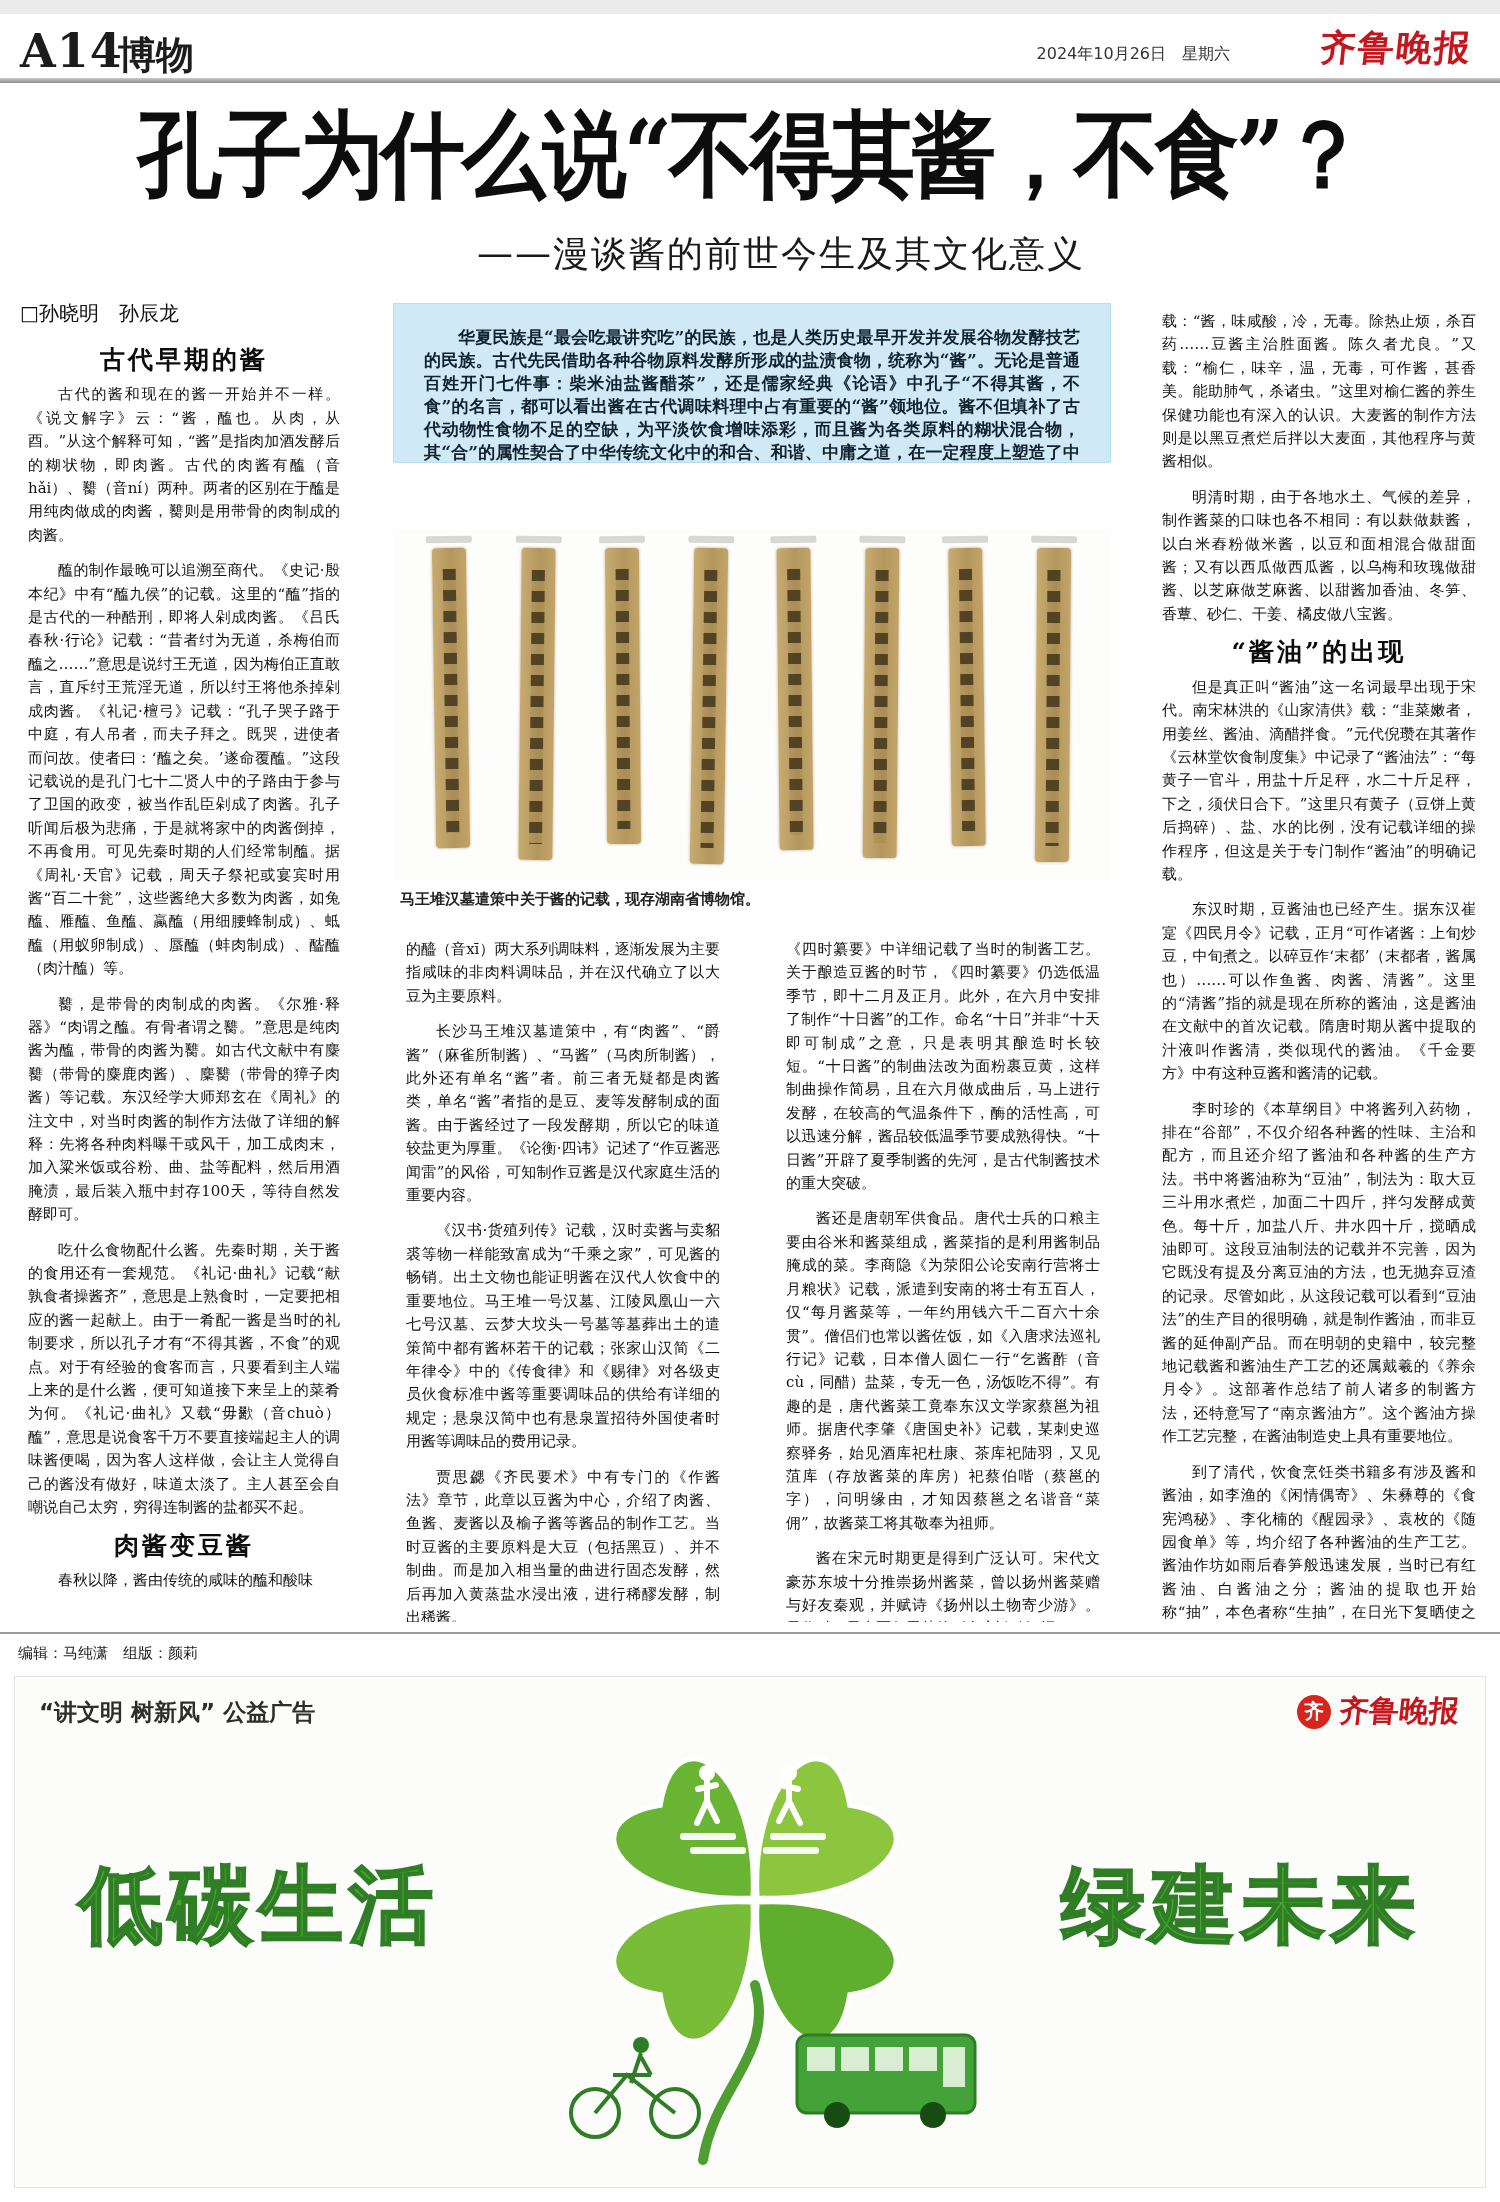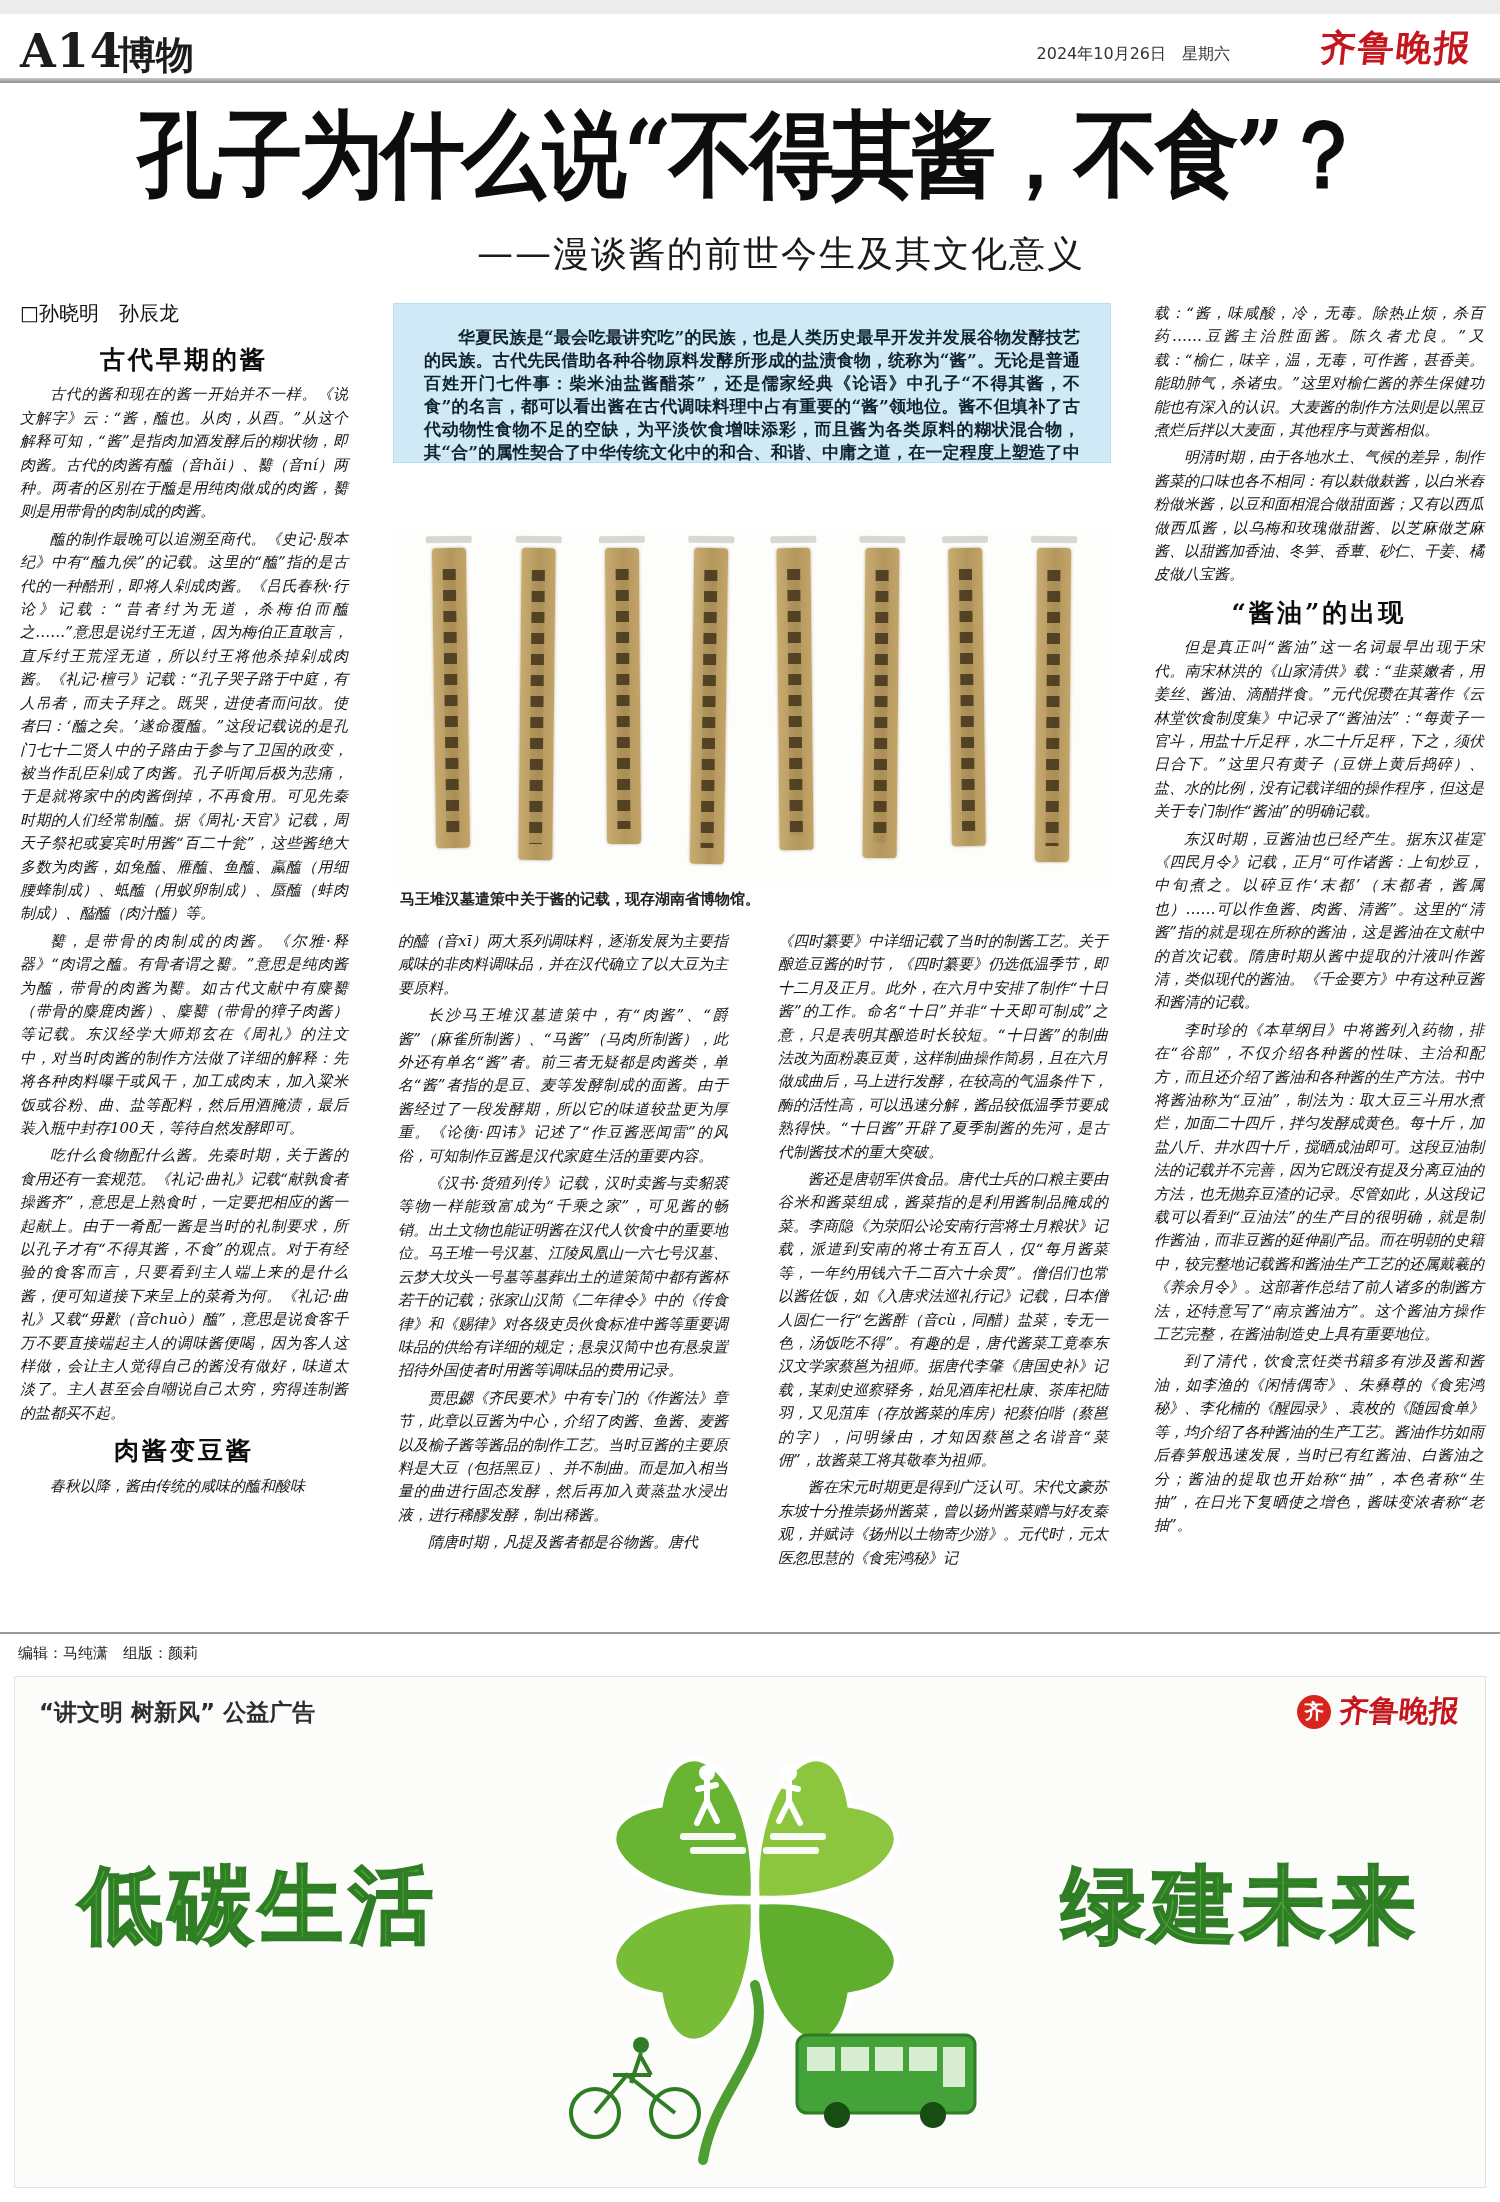--- a/index.html
+++ b/index.html
@@ -20,21 +20,21 @@
   
   .headline{left:0;top:92px;width:1500px;text-align:center;font-size:84px;font-weight:900;
             letter-spacing:-3px;color:#0d0d0d;transform:scaleY(1.12);transform-origin:top;}
   .subtitle{left:0;top:230px;width:1500px;text-align:center;font-size:36px;color:#1a1a1a;
             font-family:"DejaVu Sans","Liberation Sans",sans-serif;letter-spacing:2px;margin-left:31px;}
   .authors{left:20px;top:300px;font-size:20px;color:#111;
            font-family:"DejaVu Sans","Liberation Sans",sans-serif;}
   
   .col{overflow:hidden;text-align:justify;text-justify:inter-ideograph;
        font-size:15px;line-height:23.4px;color:#121212;}
-  .col p{margin:4px;text-indent:2em;font-style:italic;}
+  .col p{margin:12px;text-indent:2em;}
   .col p.cont{text-indent:0;}
   .col h3{margin:14px 0 12px;text-align:center;font-size:25px;font-weight:900;
           letter-spacing:3px;color:#0d0d0d;text-indent:0;}
   #col1{left:16px;top:342px;width:336px;height:1278px;}
   #col2{left:394px;top:926px;width:338px;height:696px;}
   #col3{left:774px;top:926px;width:338px;height:696px;}
   #col4{left:1150px;top:298px;width:338px;height:1324px;}
   #col1 h3:first-child{margin-top:6px;}
   
   .intro{left:393px;top:303px;width:718px;height:160px;background:#cfe9f6;

